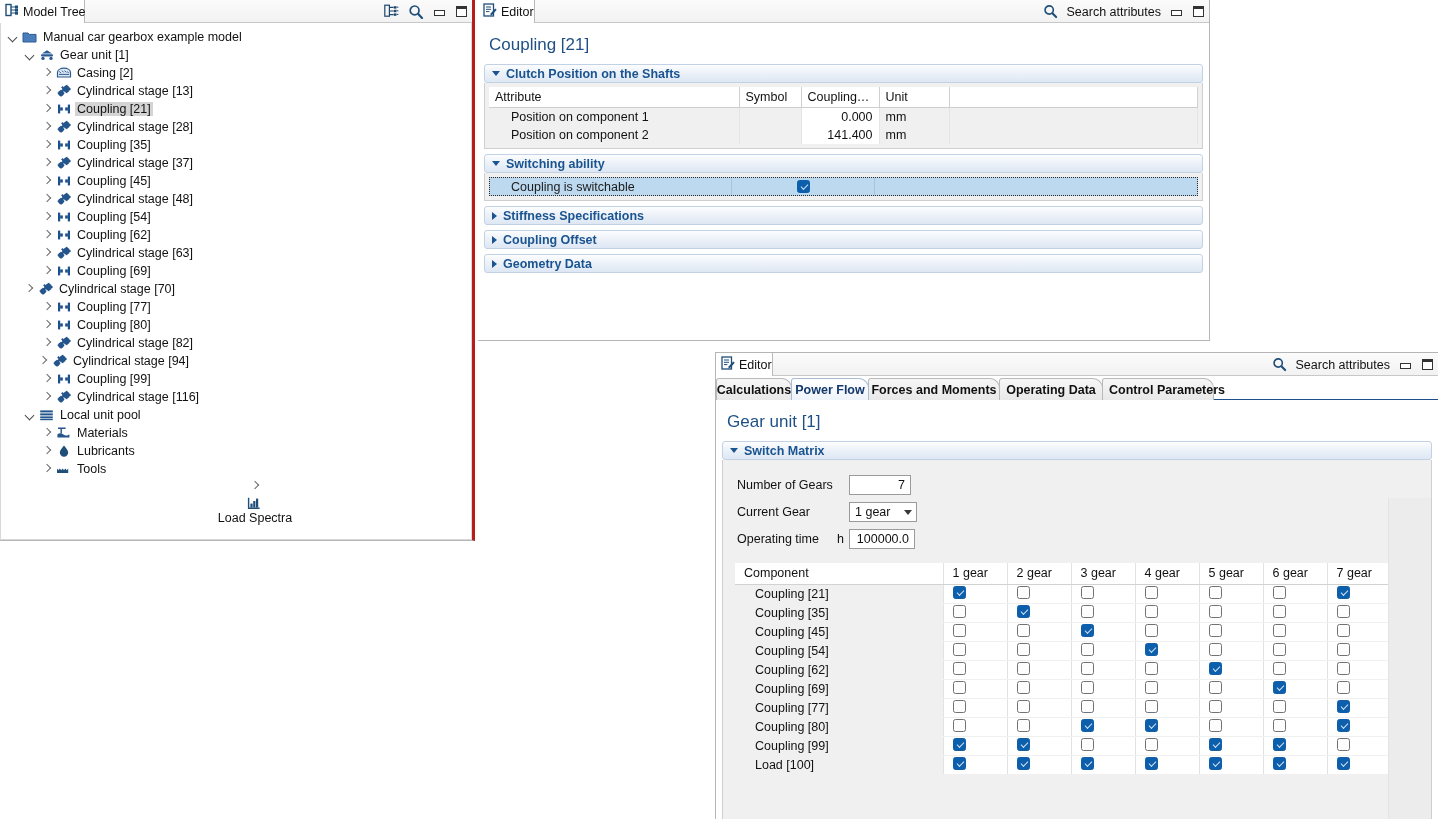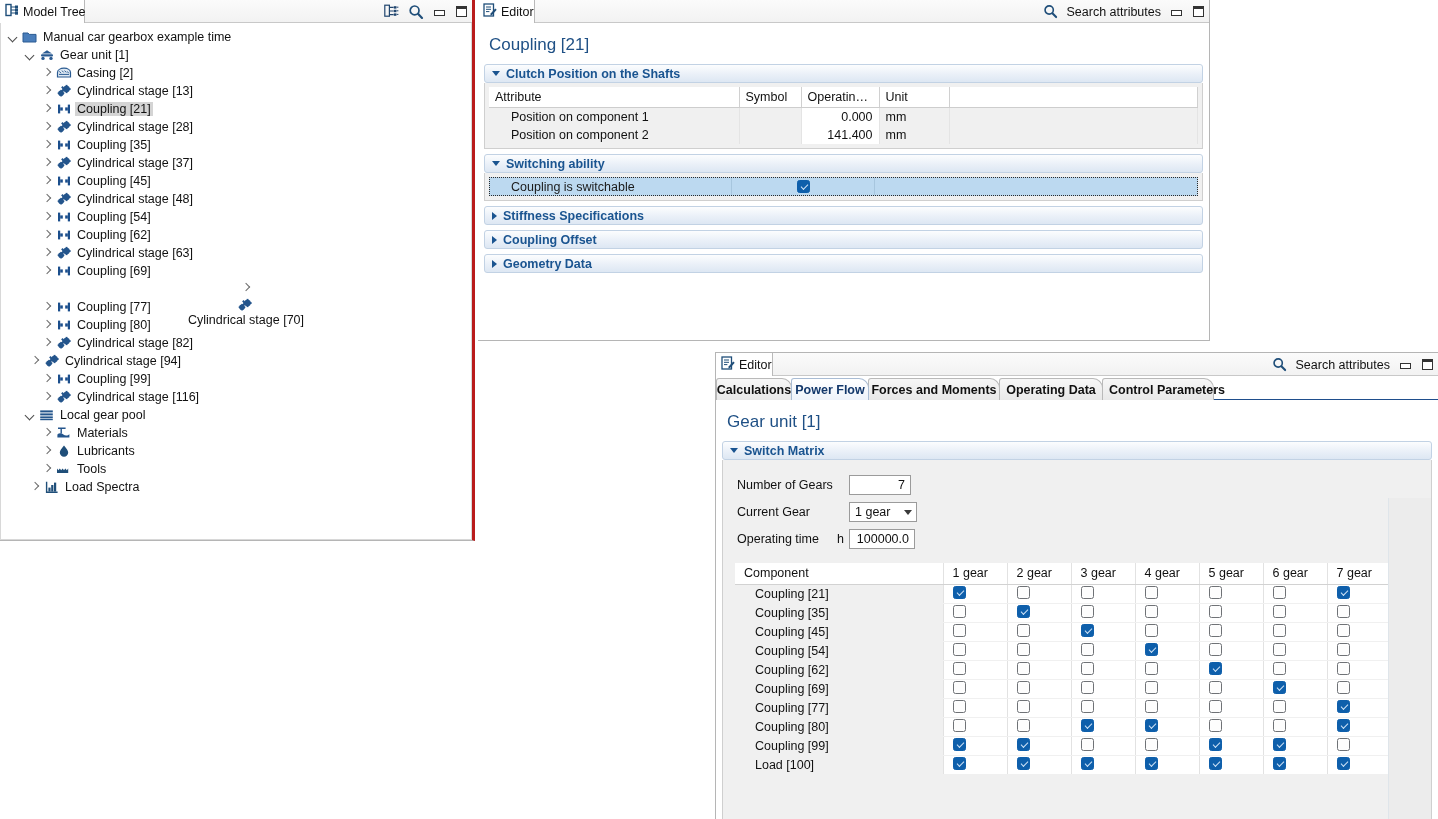--- a/index.html
+++ b/index.html
@@ -227,21 +227,21 @@
     </div>
   </div>
   <div class="tree-body">
       <div class="trow" style="padding-left: 4px;">
         <span class="twist open"></span>
         <span class="ticon">
           <svg width="15" height="14" viewBox="0 0 15 14">
             <path d="M1 3h5l1.2 1.4H14V12H1z" fill="#4a7ebb" stroke="#2a5b92" stroke-width="1"></path>
           </svg>
         </span>
-        <span class="tlabel">Manual car gearbox example time</span>
+        <span class="tlabel">Manual car gearbox example model</span>
       </div>
       <div class="trow" style="padding-left: 21px;">
         <span class="twist open"></span>
         <span class="ticon">
           <svg width="16" height="14" viewBox="0 0 16 14">
             <path d="M8 2.2L13 5.6H3z" fill="#2a5b92"></path>
             <rect x="2" y="6.2" width="12" height="2.4" rx="1" fill="#2a5b92"></rect>
             <circle cx="4" cy="10.4" r="1.7" fill="#2a5b92"></circle>
             <circle cx="12" cy="10.4" r="1.7" fill="#2a5b92"></circle>
           </svg>
@@ -445,21 +445,21 @@
             <g fill="#1b4e8c">
               <rect x="2" y="2.6" width="2.2" height="8.8"></rect>
               <rect x="4.2" y="5.4" width="2.6" height="3.2"></rect>
               <rect x="9.2" y="5.4" width="2.6" height="3.2"></rect>
               <rect x="11.8" y="2.6" width="2.2" height="8.8"></rect>
             </g>
           </svg>
         </span>
         <span class="tlabel">Coupling [69]</span>
       </div>
-      <div class="trow" style="padding-left: 20px; flex-direction: column;">
+      <div class="trow" style="padding-left: 20px;">
         <span class="twist closed"></span>
         <span class="ticon">
           <svg width="16" height="14" viewBox="0 0 16 14">
             <g fill="#24558c">
               <circle cx="10.5" cy="5" r="3.3"></circle>
               <rect x="9.6" y="0.9" width="1.9" height="8.2"></rect>
               <rect x="6.4" y="4.1" width="8.2" height="1.9"></rect>
               <rect x="7.2" y="1.8" width="1.9" height="6.6" transform="rotate(45 8.1 5.1)"></rect>
               <rect x="7.2" y="1.8" width="1.9" height="6.6" transform="rotate(-45 8.1 5.1)"></rect>
             </g>
@@ -517,21 +517,21 @@
               <circle cx="5" cy="9.2" r="2.7"></circle>
               <rect x="4.25" y="5.9" width="1.6" height="6.6"></rect>
               <rect x="1.7" y="8.4" width="6.6" height="1.6"></rect>
               <rect x="4.3" y="6.4" width="1.6" height="5.6" transform="rotate(45 5.1 9.2)"></rect>
               <rect x="4.3" y="6.4" width="1.6" height="5.6" transform="rotate(-45 5.1 9.2)"></rect>
             </g>
           </svg>
         </span>
         <span class="tlabel">Cylindrical stage [82]</span>
       </div>
-      <div class="trow" style="padding-left: 26px; text-align: center;">
+      <div class="trow" style="padding-left: 34px; text-align: center;">
         <span class="twist closed"></span>
         <span class="ticon">
           <svg width="16" height="14" viewBox="0 0 16 14">
             <g fill="#24558c">
               <circle cx="10.5" cy="5" r="3.3"></circle>
               <rect x="9.6" y="0.9" width="1.9" height="8.2"></rect>
               <rect x="6.4" y="4.1" width="8.2" height="1.9"></rect>
               <rect x="7.2" y="1.8" width="1.9" height="6.6" transform="rotate(45 8.1 5.1)"></rect>
               <rect x="7.2" y="1.8" width="1.9" height="6.6" transform="rotate(-45 8.1 5.1)"></rect>
             </g>
@@ -587,21 +587,21 @@
         <span class="ticon">
           <svg width="15" height="14" viewBox="0 0 15 14">
             <g fill="#24558c">
               <rect x="1.2" y="2.4" width="12.6" height="2"></rect>
               <rect x="1.2" y="5.4" width="12.6" height="2"></rect>
               <rect x="1.2" y="8.4" width="12.6" height="2"></rect>
               <rect x="1.2" y="11" width="12.6" height="1.2"></rect>
             </g>
           </svg>
         </span>
-        <span class="tlabel">Local gear pool</span>
+        <span class="tlabel">Local unit pool</span>
       </div>
       <div class="trow" style="padding-left: 38px;">
         <span class="twist closed"></span>
         <span class="ticon">
           <svg width="15" height="14" viewBox="0 0 15 14">
             <path d="M2 2.2h7.6M5.2 2.2v5.4" stroke="#24558c" stroke-width="1.4" fill="none"></path>
             <path d="M1.4 8.4c1.4-1.6 4.2-1.6 6 0 1.6 1.5 4.4 1.4 6-0.2v3.4H1.4z" fill="#24558c"></path>
           </svg>
         </span>
         <span class="tlabel">Materials</span>
@@ -617,21 +617,21 @@
       </div>
       <div class="trow" style="padding-left: 38px;">
         <span class="twist closed"></span>
         <span class="ticon">
           <svg width="15" height="14" viewBox="0 0 15 14">
             <path d="M1 11V6.6l1.4 1.6 1.4-1.6 1.4 1.6 1.4-1.6 1.4 1.6 1.4-1.6 1.4 1.6 1.4-1.6V11z" fill="#1f4e79"></path>
           </svg>
         </span>
         <span class="tlabel">Tools</span>
       </div>
-      <div class="trow" style="padding-left: 26px;">
+      <div class="trow" style="padding-left: 38px; flex-direction: column;">
         <span class="twist closed"></span>
         <span class="ticon">
           <svg width="14" height="14" viewBox="0 0 14 14">
             <path d="M1.6 1.8v10.4h11" stroke="#1f4e79" stroke-width="1.4" fill="none"></path>
             <g fill="#1f4e79">
               <rect x="3.4" y="7.6" width="2.2" height="4"></rect>
               <rect x="6.2" y="5" width="2.2" height="6.6"></rect>
               <rect x="9" y="2.6" width="2.2" height="9"></rect>
             </g>
           </svg>
@@ -681,21 +681,21 @@
               <col style="width:250px">
               <col style="width:62px">
               <col style="width:78px">
               <col style="width:70px">
               <col>
             </colgroup>
           <thead>
               <tr>
             <th>Attribute</th>
             <th>Symbol</th>
-            <th>Operating [...</th>
+            <th>Coupling [...</th>
             <th>Unit</th>
             <th></th>
           </tr>
             </thead>
           <tbody id="clutch-rows">
               <tr>
                 <td class="indent">Position on component 1</td>
                 <td class=""></td>
                 <td class="val">0.000</td>
                 <td class="">mm</td>

